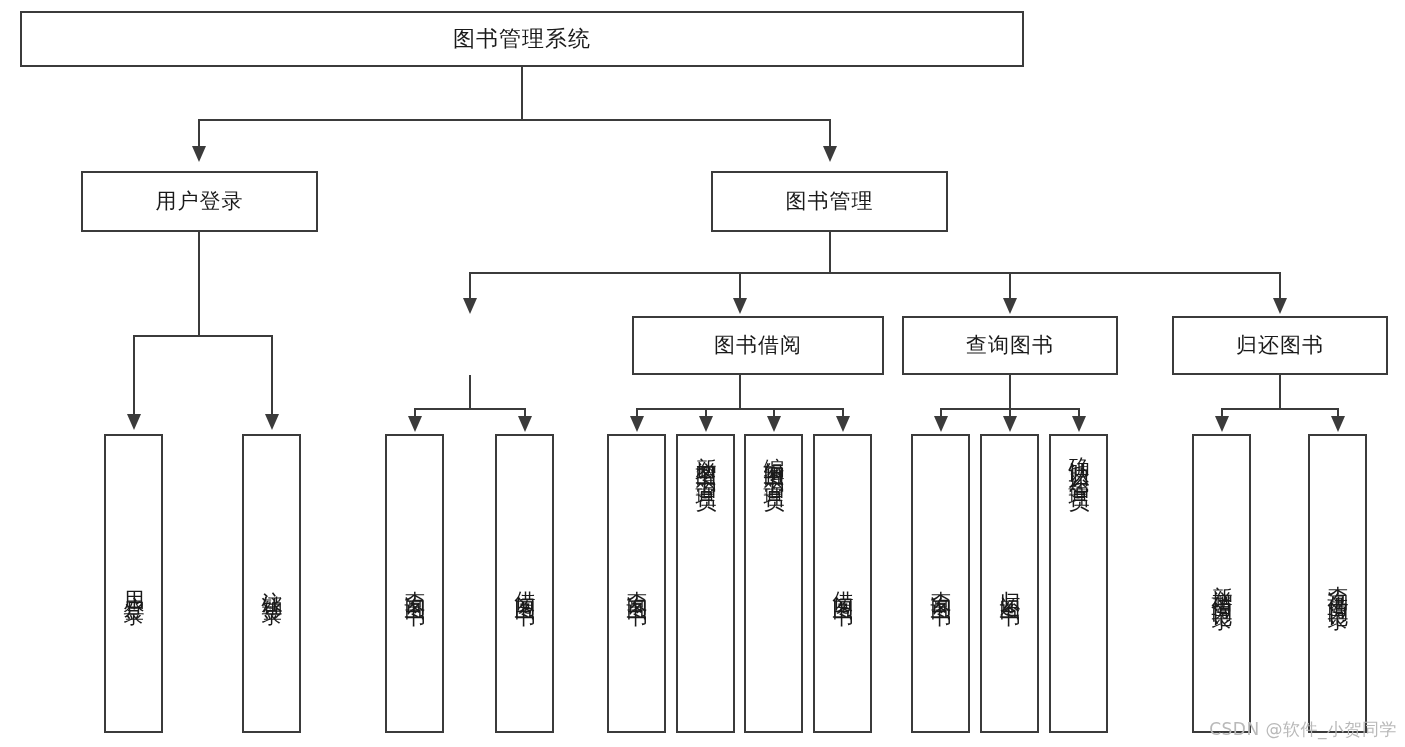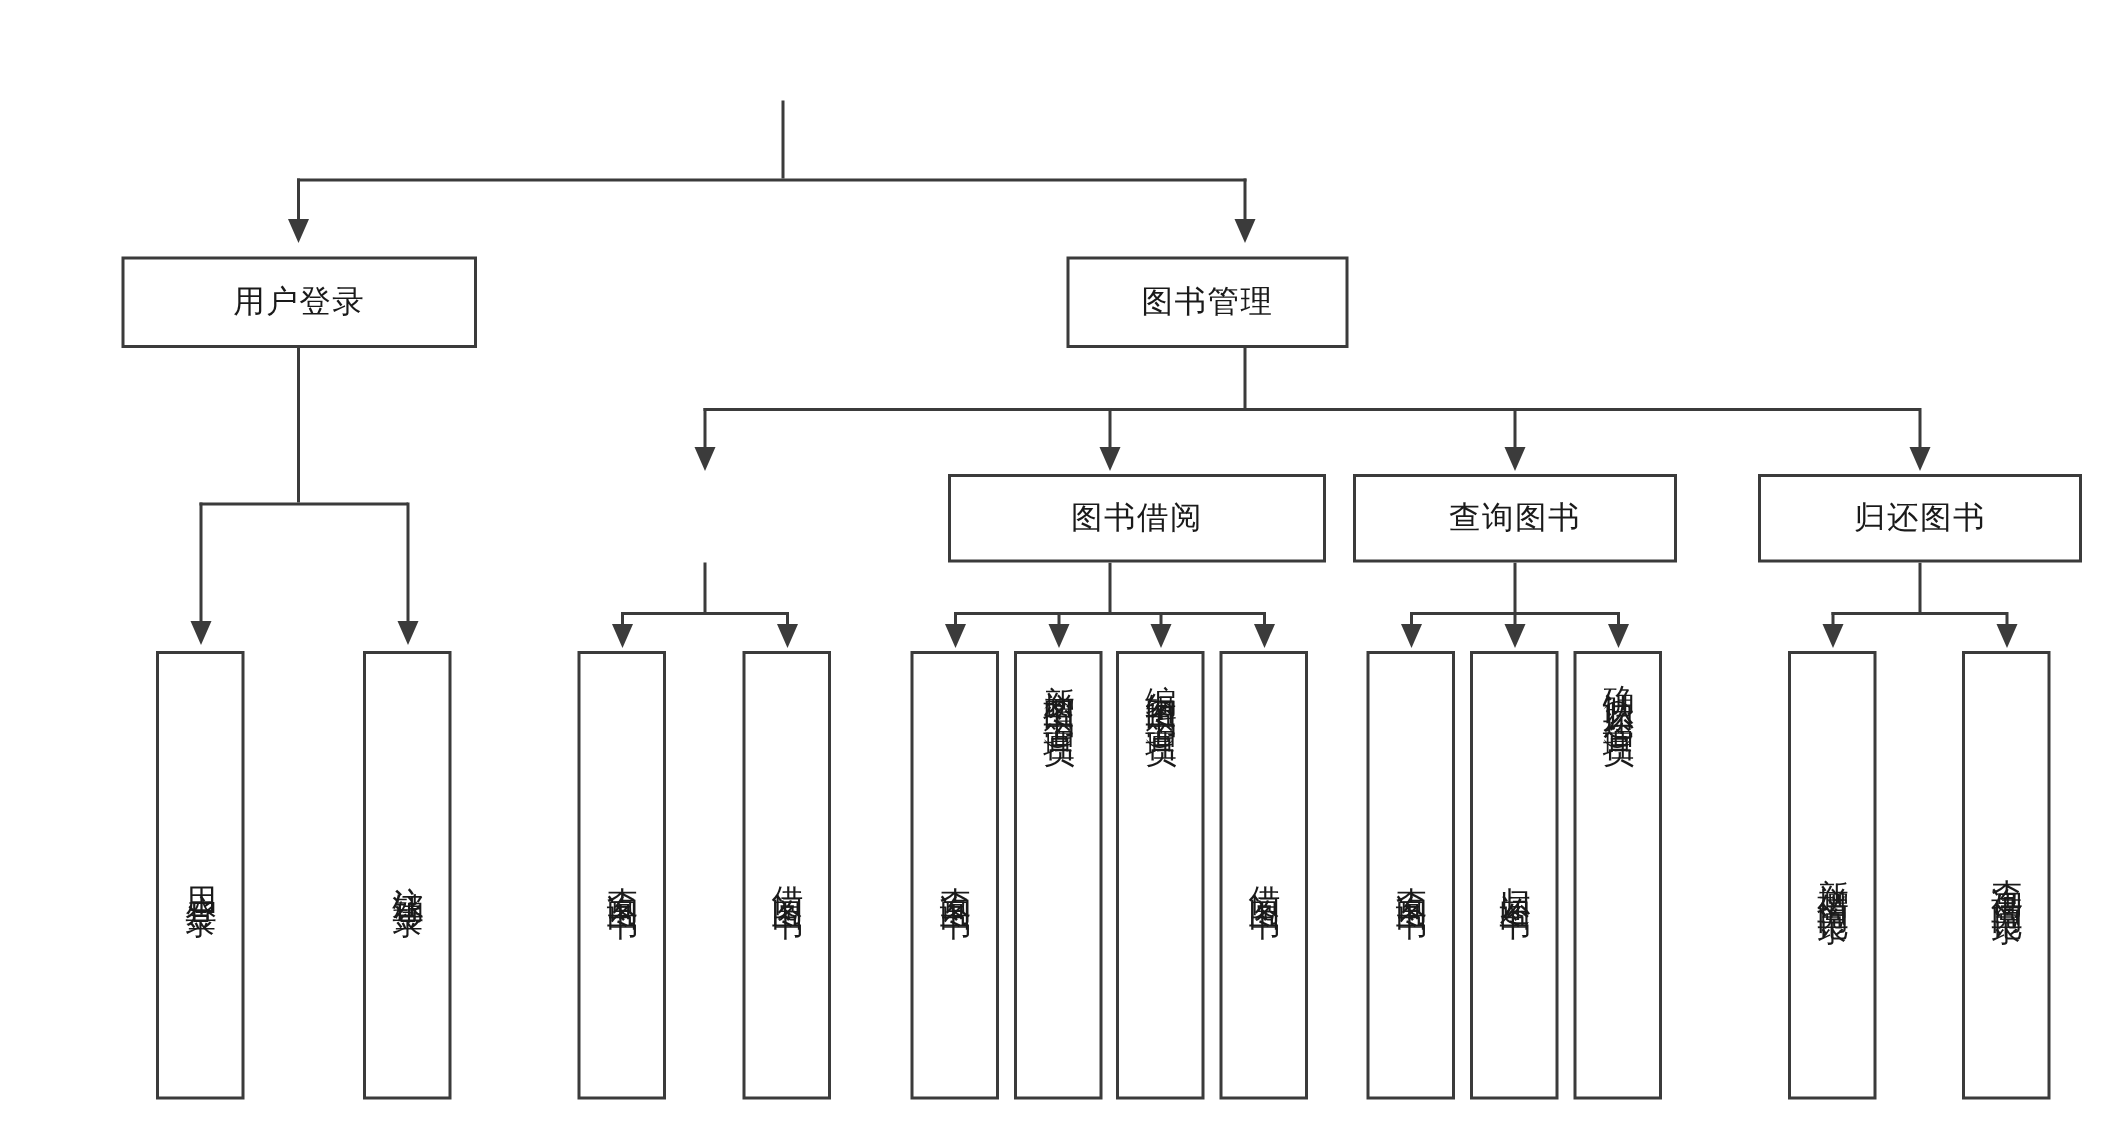--- a/index.html
+++ b/index.html
@@ -68,34 +68,37 @@
     z-index:6;
     white-space:nowrap;
     font-family:"DejaVu Sans","Liberation Sans",sans-serif;
   }
 </style>
 </head>
 <body>
 
 <div id="canvas">
 
+  <div class="node root h" style="left:20px;top:11px;width:1004px;height:56px;">
+    <span>图书管理系统</span>
+  </div>
 
   <div class="ln vln" style="left:521px;top:67px;height:52px;"></div>
 
   <div class="ln hln" style="left:198px;top:119px;width:633px;"></div>
 
   <div class="ln vln" style="left:198px;top:119px;height:27px;"></div>
   <div class="arrow" style="left:192px;top:146px;"></div>
   <div class="ln vln" style="left:829px;top:119px;height:27px;"></div>
   <div class="arrow" style="left:823px;top:146px;"></div>
 
   <div class="node h" style="left:81px;top:171px;width:237px;height:61px;">
     <span>用户登录</span>
   </div>
-  <div class="node h" style="left:711px;top:171px;width:188px;height:61px;">
+  <div class="node h" style="left:711px;top:171px;width:237px;height:61px;">
     <span>图书管理</span>
   </div>
 
   <div class="ln vln" style="left:198px;top:232px;height:103px;"></div>
   <div class="ln hln" style="left:133px;top:335px;width:139px;"></div>
   <div class="ln vln" style="left:133px;top:335px;height:79px;"></div>
   <div class="arrow" style="left:127px;top:414px;"></div>
   <div class="ln vln" style="left:271px;top:335px;height:79px;"></div>
   <div class="arrow" style="left:265px;top:414px;"></div>
 
@@ -191,14 +194,15 @@
     <span class="vtext top">确认归还（管理员）</span>
   </div>
 
   <div class="node leaf" style="left:1192px;top:434px;width:59px;height:299px;">
     <span class="vtext">新增借阅记录</span>
   </div>
   <div class="node leaf" style="left:1308px;top:434px;width:59px;height:299px;">
     <span class="vtext">查询借阅记录</span>
   </div>
 
+  <div id="watermark">CSDN @软件_小贺同学</div>
 
 </div>
 
 </body></html>

